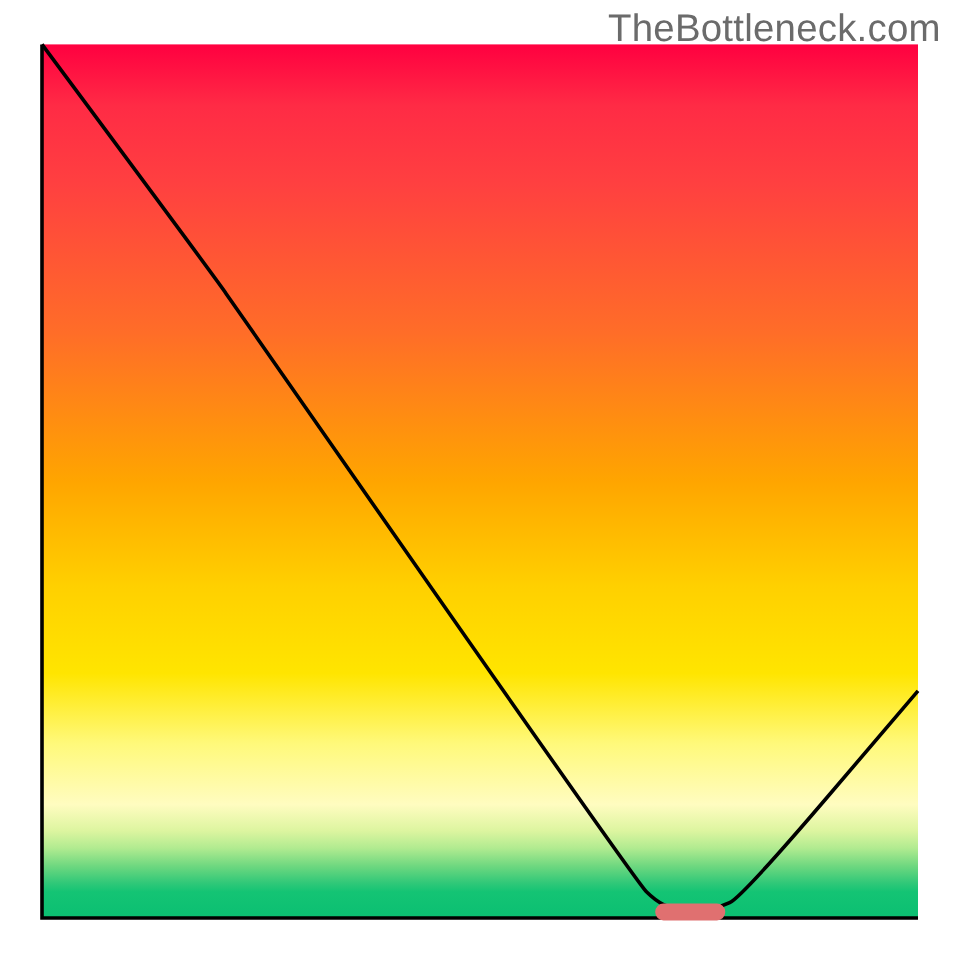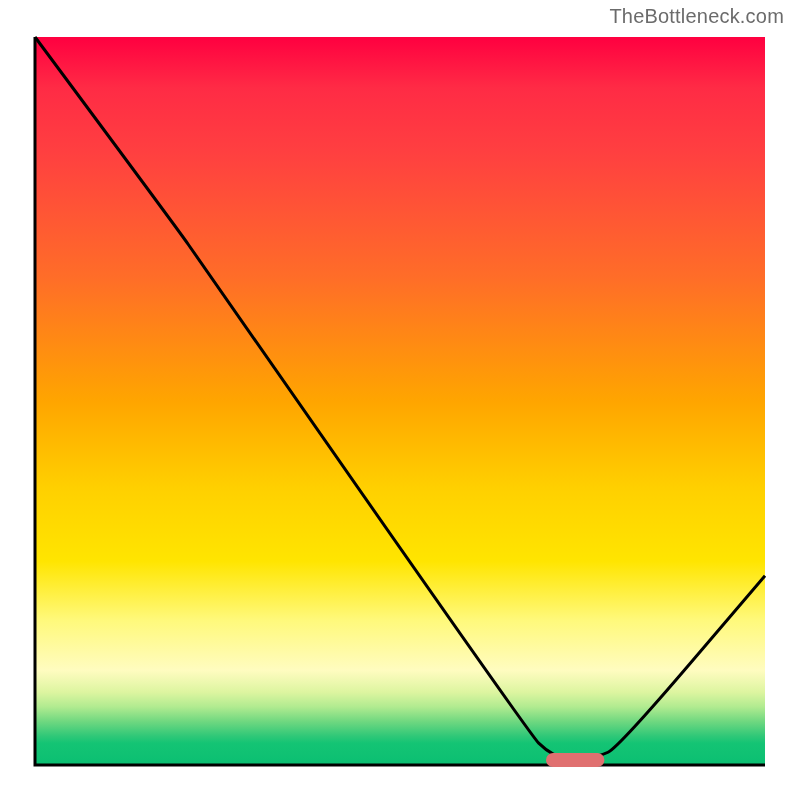--- a/index.html
+++ b/index.html
@@ -52,21 +52,21 @@
     stroke-linejoin: round;
   }
   .marker {
     stroke: none;
   }
   .watermark {
     position: absolute;
     top: 5px;
     right: 16px;
     font-family: Arial, Helvetica, sans-serif;
-    font-size: 20px;
+    font-size: 32px;
     color: #6b6b6b;
     letter-spacing: 0.2px;
   }
 </style>
 </head>
 <body>
 <div class="stage">
 
   <div class="gradient-box"></div>
 

